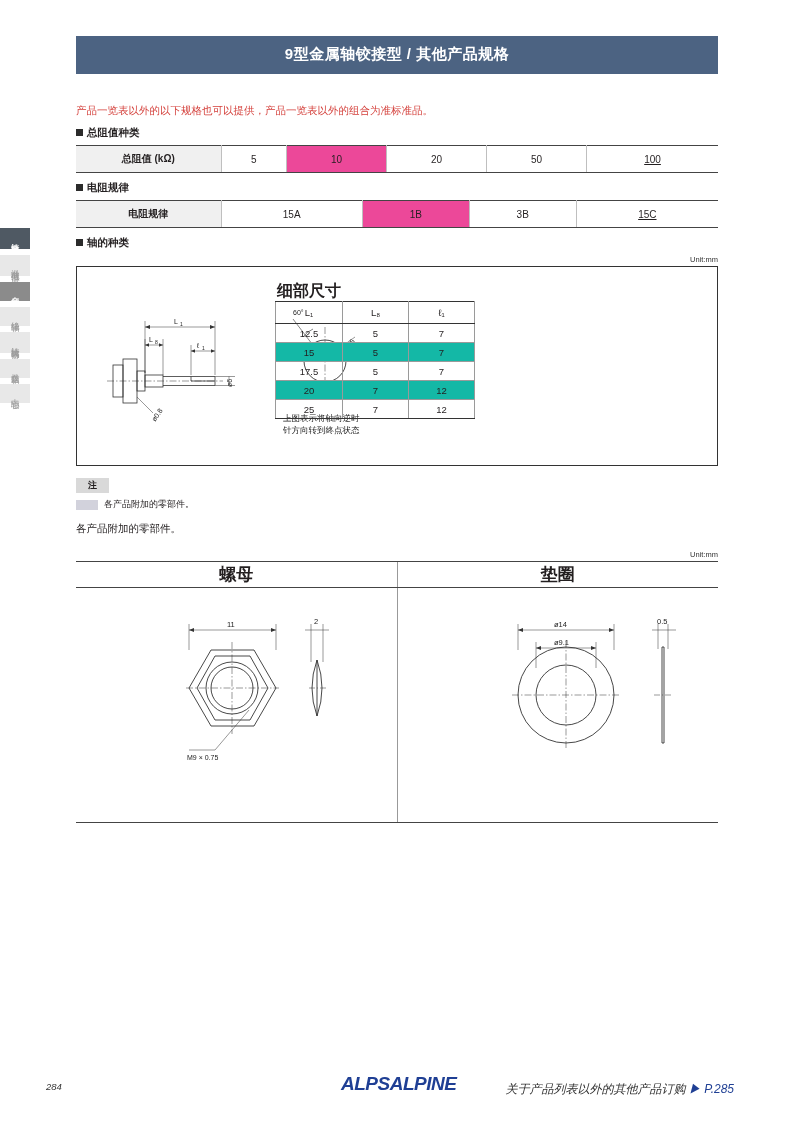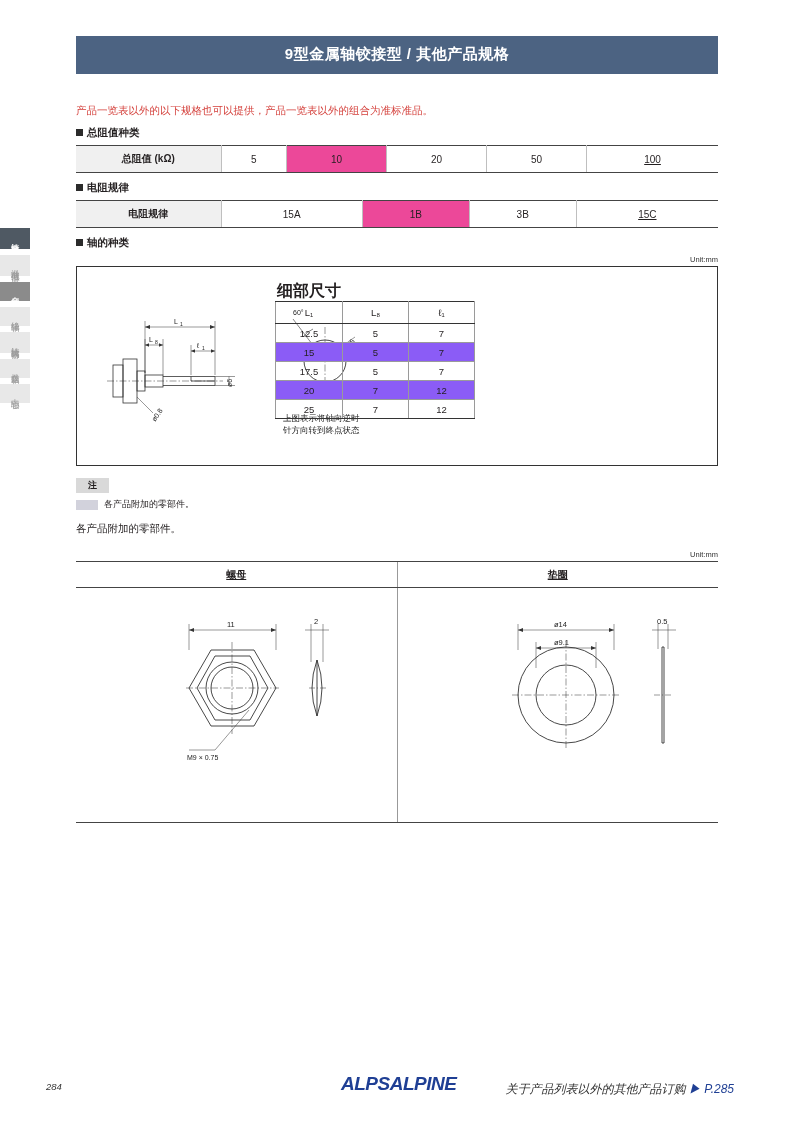--- a/index.html
+++ b/index.html
@@ -150,21 +150,21 @@
     height: 19px;
     width: 74px;
     font-weight: normal;
   }
   table.detail tr.hdr td {
     border-top: 1.3px solid #333;
     border-bottom: 1.3px solid #333;
     height: 22px;
   }
   table.detail tr.last td { border-bottom: 1.3px solid #333; }
-  table.detail td.hl { background: #8b5cf6; }
+  table.detail td.hl { background: #14b8a6; }
 
   .caption {
     position: absolute;
     font-size: 8.5px;
     line-height: 1.45;
     color: #222;
   }
 
   .note-mark {
     display: inline-block;
@@ -184,22 +184,21 @@
     display: inline-block;
     width: 22px; height: 10px;
     background: #d2d2dc;
     margin-right: 6px;
   }
 
   
   table.acc {
     border-collapse: collapse;
     width: 642px;
-    font-size: 10px;
-    text-decoration: underline;
+    font-size: 17px;
   }
   table.acc td.h {
     border-top: 1.4px solid #444;
     border-bottom: 1.4px solid #444;
     text-align: center;
     height: 26px;
     font-weight: bold;
   }
   table.acc td.sep { border-left: 1px solid #999; }
   .acc-body {

